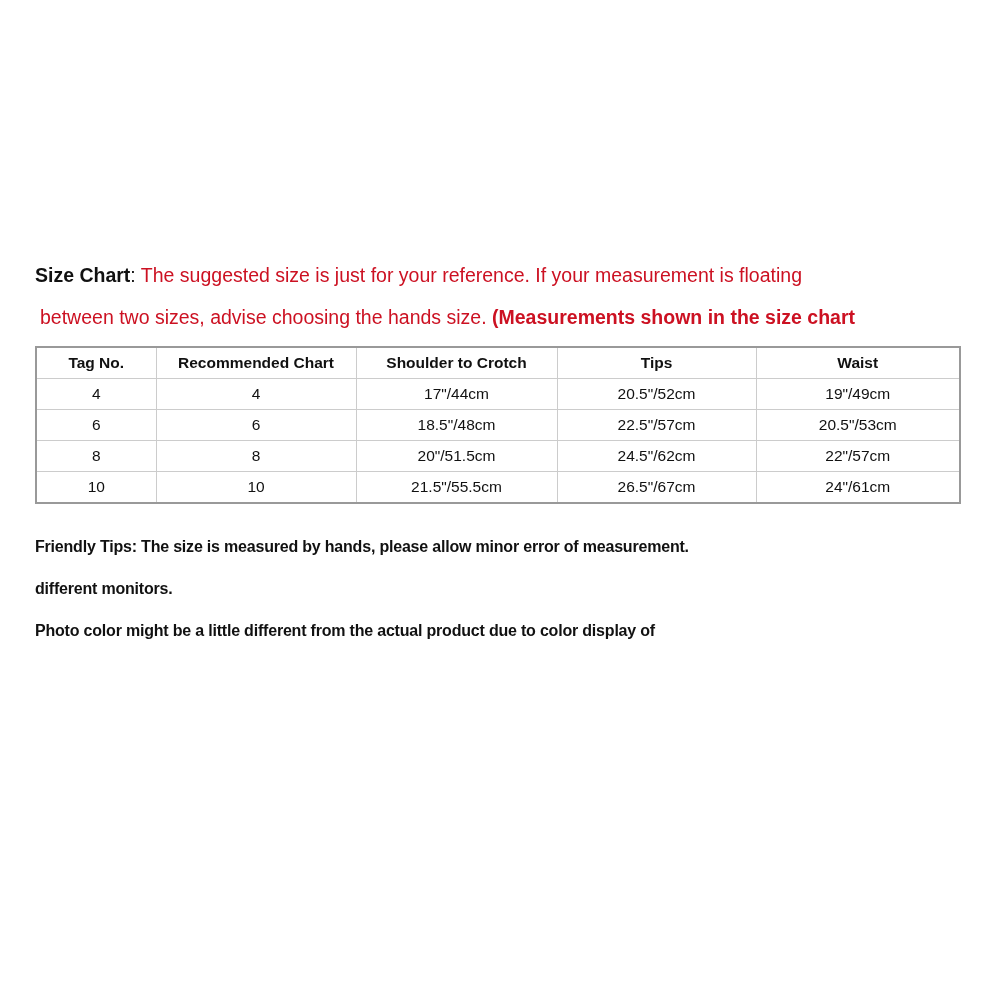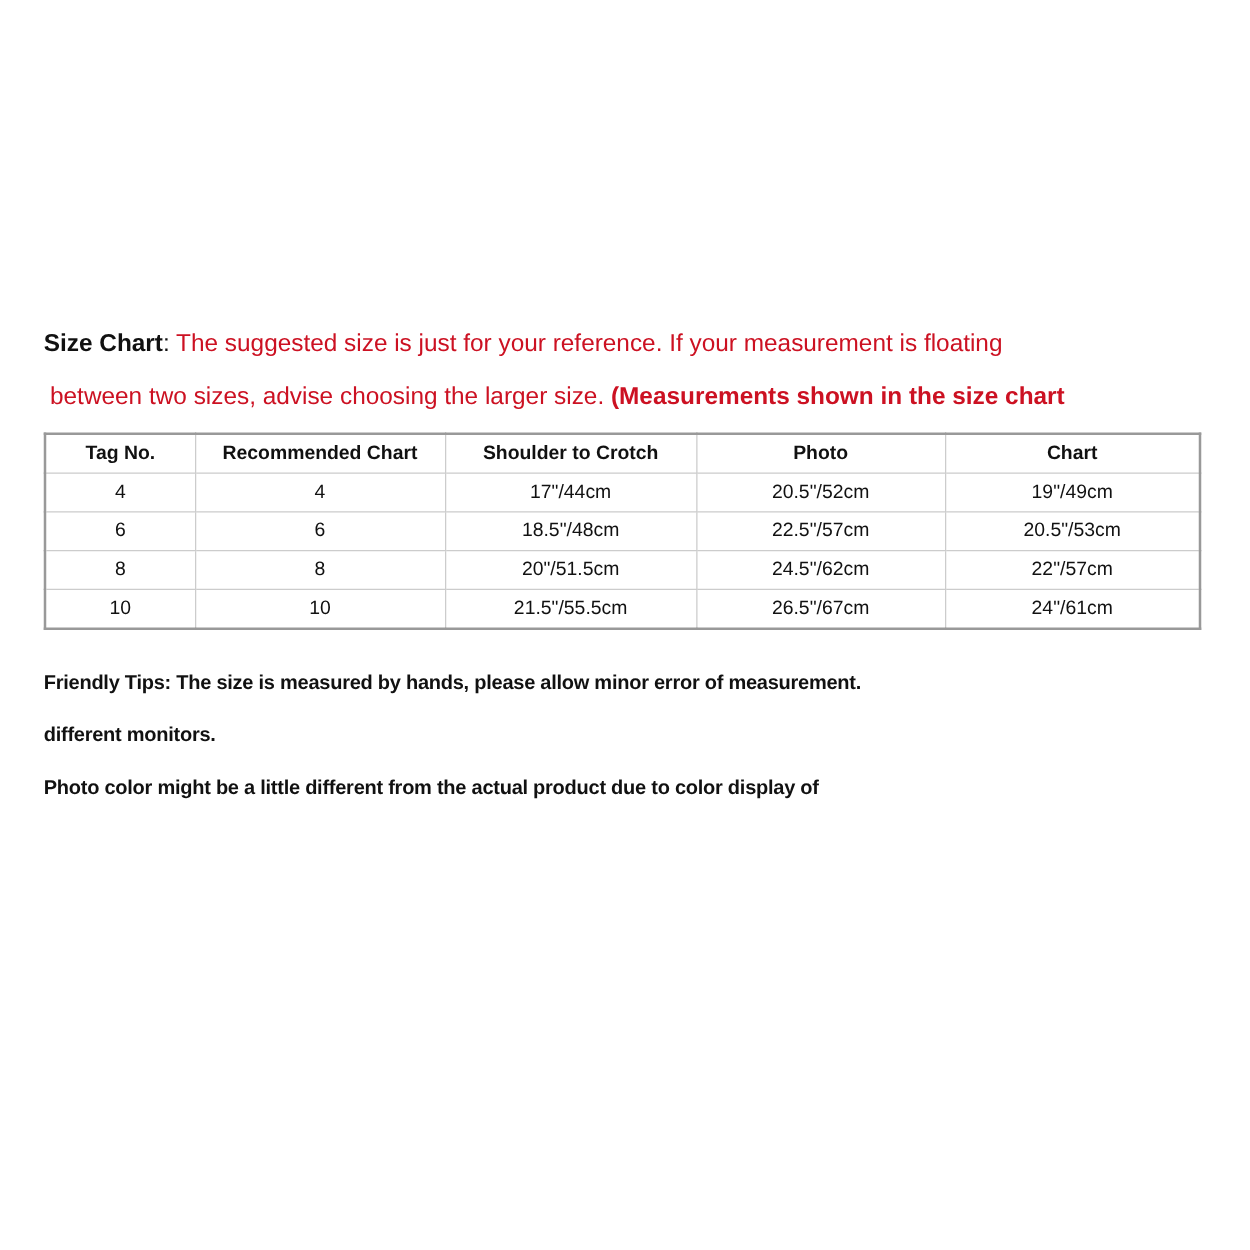--- a/index.html
+++ b/index.html
@@ -67,38 +67,38 @@
   }
 </style>
 </head>
 <body>
 
 <div class="page">
   <div class="content">
 
     <div class="intro" id="intro">
         <div class="intro-line"><span class="seg-bold-black">Size Chart</span><span class="seg-black">: </span><span class="seg-red">The suggested size is just for your reference. If your measurement is floating</span></div>
-        <div class="intro-line"><span class="seg-red">between two sizes, advise choosing the larger size. </span><span class="seg-red-bold">(Measurements shown in the size chart</span></div>
+        <div class="intro-line"><span class="seg-red">between two sizes, advise choosing the hands size. </span><span class="seg-red-bold">(Measurements shown in the size chart</span></div>
       </div>
 
     <table class="size-table">
       <colgroup id="size-table-cols">
           <col style="width: 120px;">
           <col style="width: 200px;">
           <col style="width: 201px;">
           <col style="width: 199px;">
           <col style="width: 204px;">
         </colgroup>
       <thead>
         <tr id="size-table-head">
             <th>Tag No.</th>
             <th>Recommended Chart</th>
             <th>Shoulder to Crotch</th>
-            <th>Photo</th>
-            <th>Chart</th>
+            <th>Tips</th>
+            <th>Waist</th>
           </tr>
       </thead>
       <tbody id="size-table-body">
           <tr>
             <td>4</td>
             <td>4</td>
             <td>17"/44cm</td>
             <td>20.5"/52cm</td>
             <td>19"/49cm</td>
           </tr>

